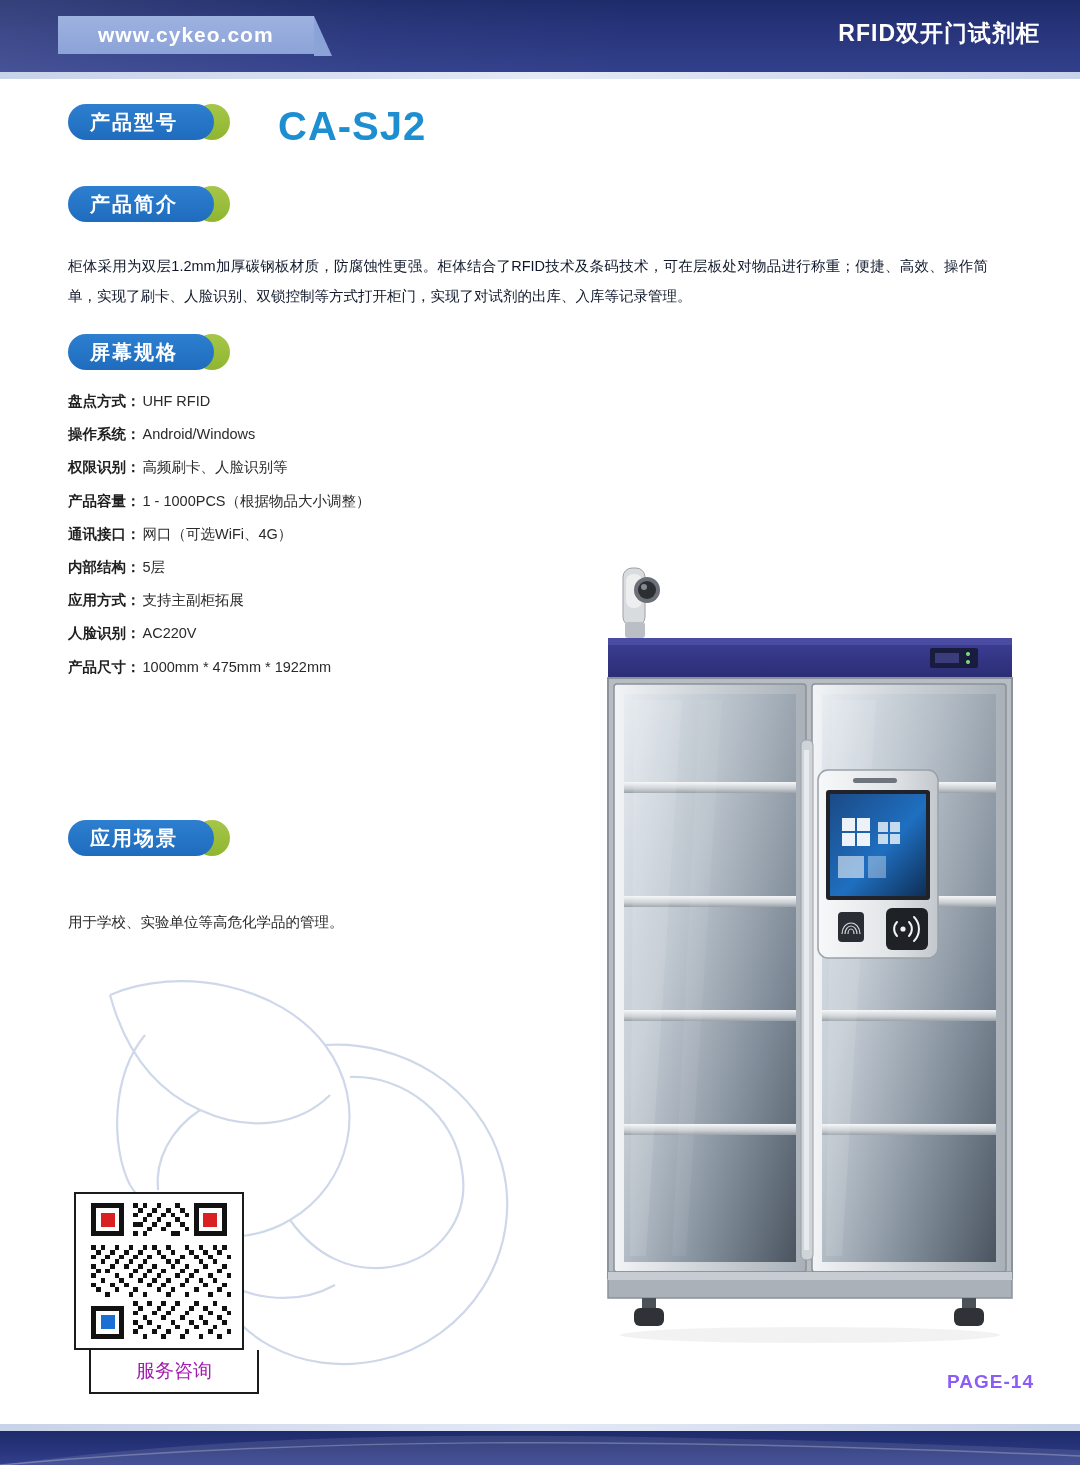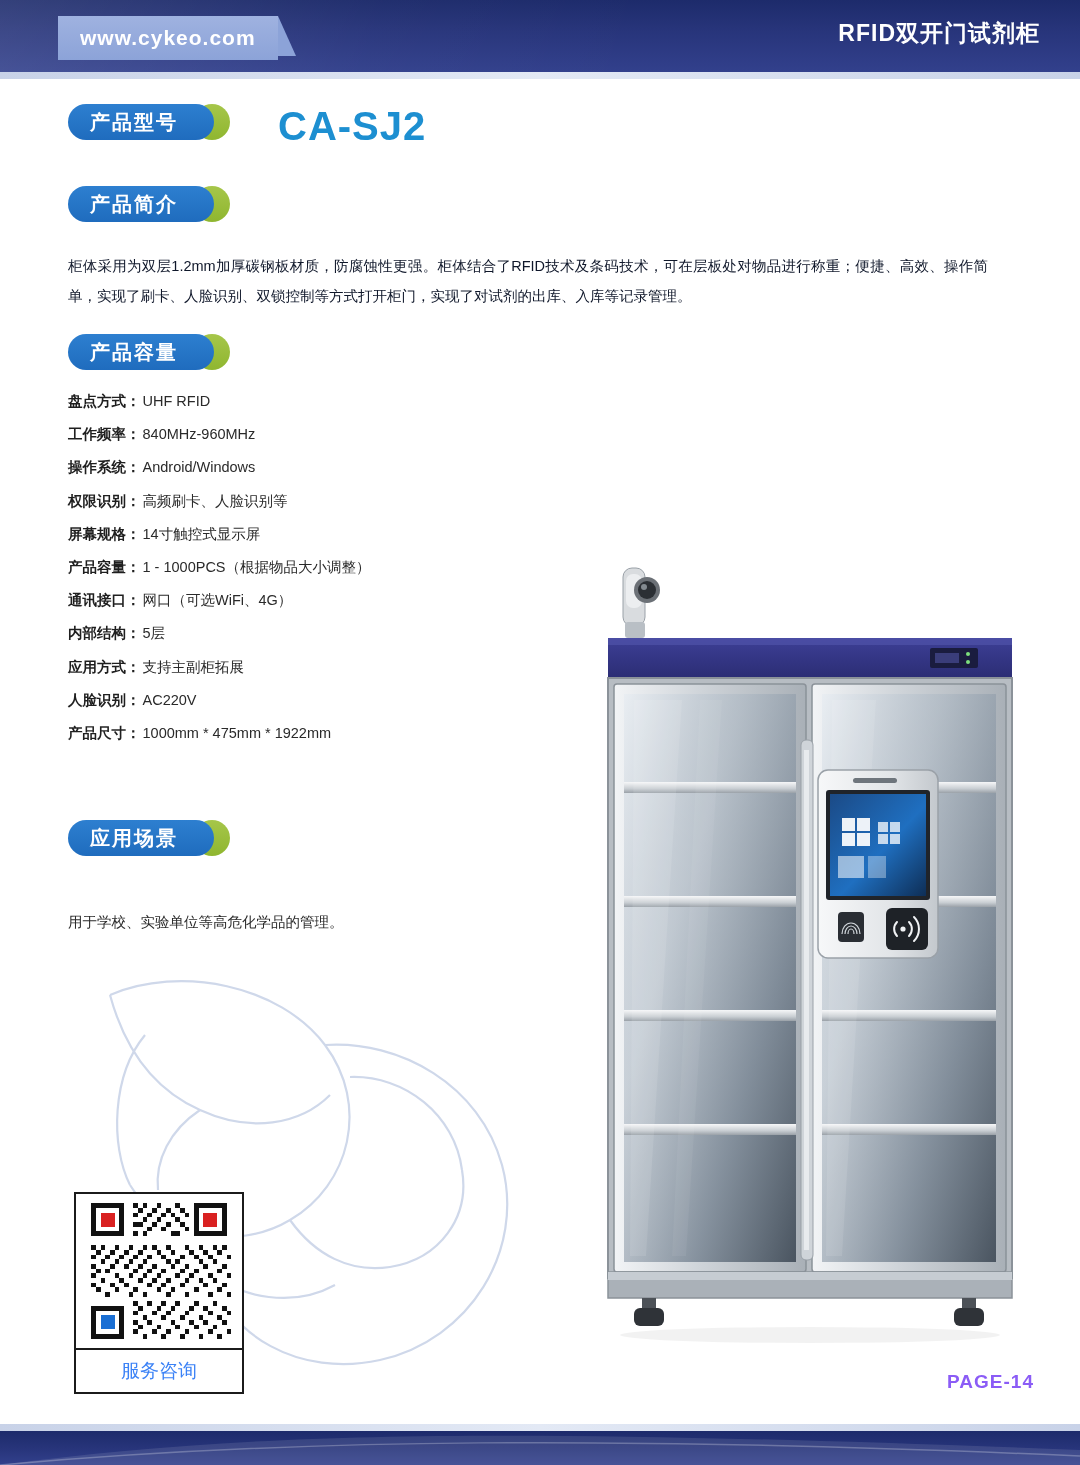--- a/index.html
+++ b/index.html
@@ -21,21 +21,21 @@
     position: absolute; top: 0; left: 0;
     width: 1080px; height: 72px;
     background: linear-gradient(180deg,#1d2b6b 0%, #27347a 40%, #32408c 100%);
   }
   .header-sheen {
     position: absolute; top: 0; left: 0; width: 1080px; height: 72px;
     background: linear-gradient(105deg, rgba(255,255,255,0.10) 0%, rgba(255,255,255,0.02) 35%, rgba(255,255,255,0.0) 60%);
   }
   .header-url-box {
     position: absolute; top: 16px; left: 58px;
-    height: 44px; padding: 0 22px;
+    height: 38px; padding: 0 40px;
     background: linear-gradient(180deg,#9fb2e0 0%, #8ca3d8 100%);
     display: flex; align-items: center;
     transform: skewX(-0deg);
   }
   .header-url-box:after {
     content: ""; position: absolute; right: -18px; top: 0;
     width: 0; height: 0;
     border-top: 40px solid transparent;
     border-left: 18px solid #8ca3d8;
   }
@@ -104,21 +104,21 @@
   .qr-block { position: absolute; left: 74px; top: 1192px; width: 170px; }
   .qr-yellow {
     position: absolute; left: 170px; top: 1196px; width: 50px; height: 100px;
     background: #f5d327;
   }
   .qr-frame { width: 170px; height: 158px; border: 2px solid #1b1b1b; background:#fff; position:relative; z-index:2;}
   .qr-canvas { width: 100%; height: 100%; display:block; }
   .qr-caption {
     width: 170px; height: 44px; border: 2px solid #1b1b1b; border-top: none;
     display: flex; align-items: center; justify-content: center;
-    font-size: 19px; color: #3b82f6; background: #fff; position: relative; z-index: 2;
+    font-size: 19px; color: #a21caf; background: #fff; position: relative; z-index: 2; margin-left: 15px;
   }
 
   
   .product { position: absolute; left: 590px; top: 560px; width: 440px; height: 790px; }
 
   
   .page-num {
     position: absolute; right: 46px; bottom: 72px;
     font-size: 19px; font-weight: bold; color: #8b5cf6; letter-spacing: 1px;
   }
@@ -163,46 +163,38 @@
     <div class="pill">
       <span class="pill-text">产品简介</span>
     </div>
     <div class="pill-dot-blue"></div>
     <div class="pill-dot-green"></div>
   </div>
   <div class="intro">柜体采用为双层1.2mm加厚碳钢板材质，防腐蚀性更强。柜体结合了RFID技术及条码技术，可在层板处对物品进行称重；便捷、高效、操作简单，实现了刷卡、人脸识别、双锁控制等方式打开柜门，实现了对试剂的出库、入库等记录管理。</div>
 
   <div class="pill-wrap" style="left:68px; top:334px;">
     <div class="pill">
-      <span class="pill-text">产品容量</span>
+      <span class="pill-text">屏幕规格</span>
     </div>
     <div class="pill-dot-blue"></div>
     <div class="pill-dot-green"></div>
   </div>
 
   <div class="params">
     <div class="param-row">
       <span class="param-key">盘点方式：</span>
       <span class="param-val">UHF RFID</span>
     </div>
     <div class="param-row">
-      <span class="param-key">工作频率：</span>
-      <span class="param-val">840MHz-960MHz</span>
-    </div>
-    <div class="param-row">
       <span class="param-key">操作系统：</span>
       <span class="param-val">Android/Windows</span>
     </div>
     <div class="param-row">
       <span class="param-key">权限识别：</span>
       <span class="param-val">高频刷卡、人脸识别等</span>
-    </div>
-    <div class="param-row">
-      <span class="param-key">屏幕规格：</span>
-      <span class="param-val">14寸触控式显示屏</span>
     </div>
     <div class="param-row">
       <span class="param-key">产品容量：</span>
       <span class="param-val">1 - 1000PCS（根据物品大小调整）</span>
     </div>
     <div class="param-row">
       <span class="param-key">通讯接口：</span>
       <span class="param-val">网口（可选WiFi、4G）</span>
     </div>
     <div class="param-row">

